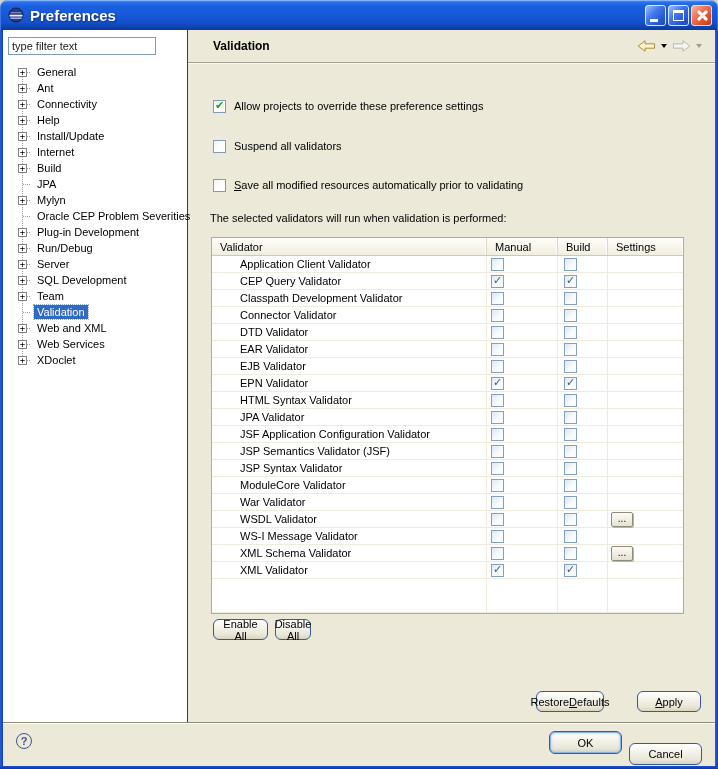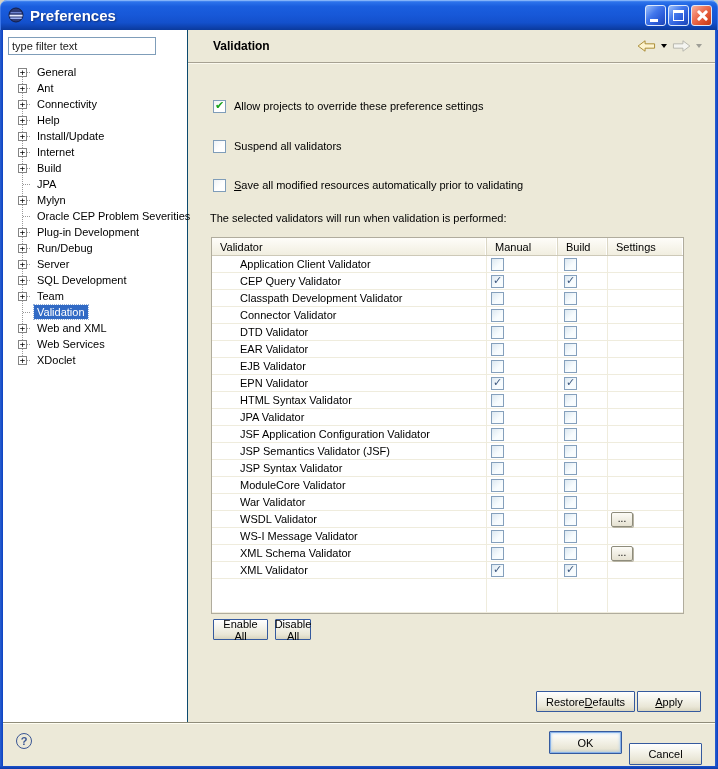--- a/index.html
+++ b/index.html
@@ -69,24 +69,24 @@
   .vcell{border-right:1px solid #efecdd;border-bottom:1px solid #efecdd;display:flex;align-items:center;}
   .vcell.c3{border-right:none;}
   .namecell{padding-left:28px;white-space:nowrap;overflow:hidden;}
   .tcb{width:13px;height:13px;border:1px solid #85a0bc;background:linear-gradient(135deg,#dce8f1,#f8fcfe 60%);display:flex;align-items:center;justify-content:center;margin-left:4px;flex:0 0 13px;}
   .vcell.c2 .tcb{margin-left:6px;}
   .tchk{font-family:"DejaVu Sans",sans-serif;font-size:11px;font-weight:bold;color:#3f5a80;line-height:1;margin-top:-1px;}
   .mini{width:22px;height:15px;margin-left:3px;padding:0;font-family:inherit;font-size:10px;line-height:6px;background:linear-gradient(#fcfbf6,#e6e2d2);border:1px solid #8e8c7c;border-radius:2px;box-shadow:1px 1px 0 #b9b5a5;}
   
   .xpbtn{position:absolute;height:21px;display:flex;align-items:center;justify-content:center;font-family:inherit;font-size:11px;color:#000;
     background:linear-gradient(180deg,#ffffff 0%,#f4f3ea 40%,#e9e6d6 78%,#d8d4bf 100%);
-    border:1px solid #355a9e;border-radius:1px;padding:0 8px;}
+    border:1px solid #355a9e;border-radius:6px;padding:0 8px;}
   .btn-enable{left:25px;top:589px;width:55px;}
   .btn-disable{left:87px;top:589px;width:36px;}
-  .btn-restore{left:348px;top:661px;width:99px;}
+  .btn-restore{left:348px;top:661px;width:68px;}
   .btn-apply{left:449px;top:661px;width:64px;}
   .mn{text-decoration:underline;}
   
   .footer{position:absolute;left:3px;top:722px;width:712px;height:44px;background:#ece9d8;border-top:1px solid #8f8c7a;box-shadow:inset 0 1px 0 #fffef2;z-index:12;}
   .help{position:absolute;left:13px;top:10px;width:16px;height:16px;border:1px solid #3a5694;border-radius:50%;color:#3a5694;font-weight:bold;font-size:11px;display:flex;align-items:center;justify-content:center;}
   .btn-ok{left:546px;top:8px;width:73px;height:23px;box-shadow:inset 0 0 0 1px #88b2e8, inset 0 0 3px 1px #a8cbf0;text-align:center;}
   .btn-cancel{left:626px;top:20px;width:73px;height:22px;}
 </style>
 </head>
 <body>

